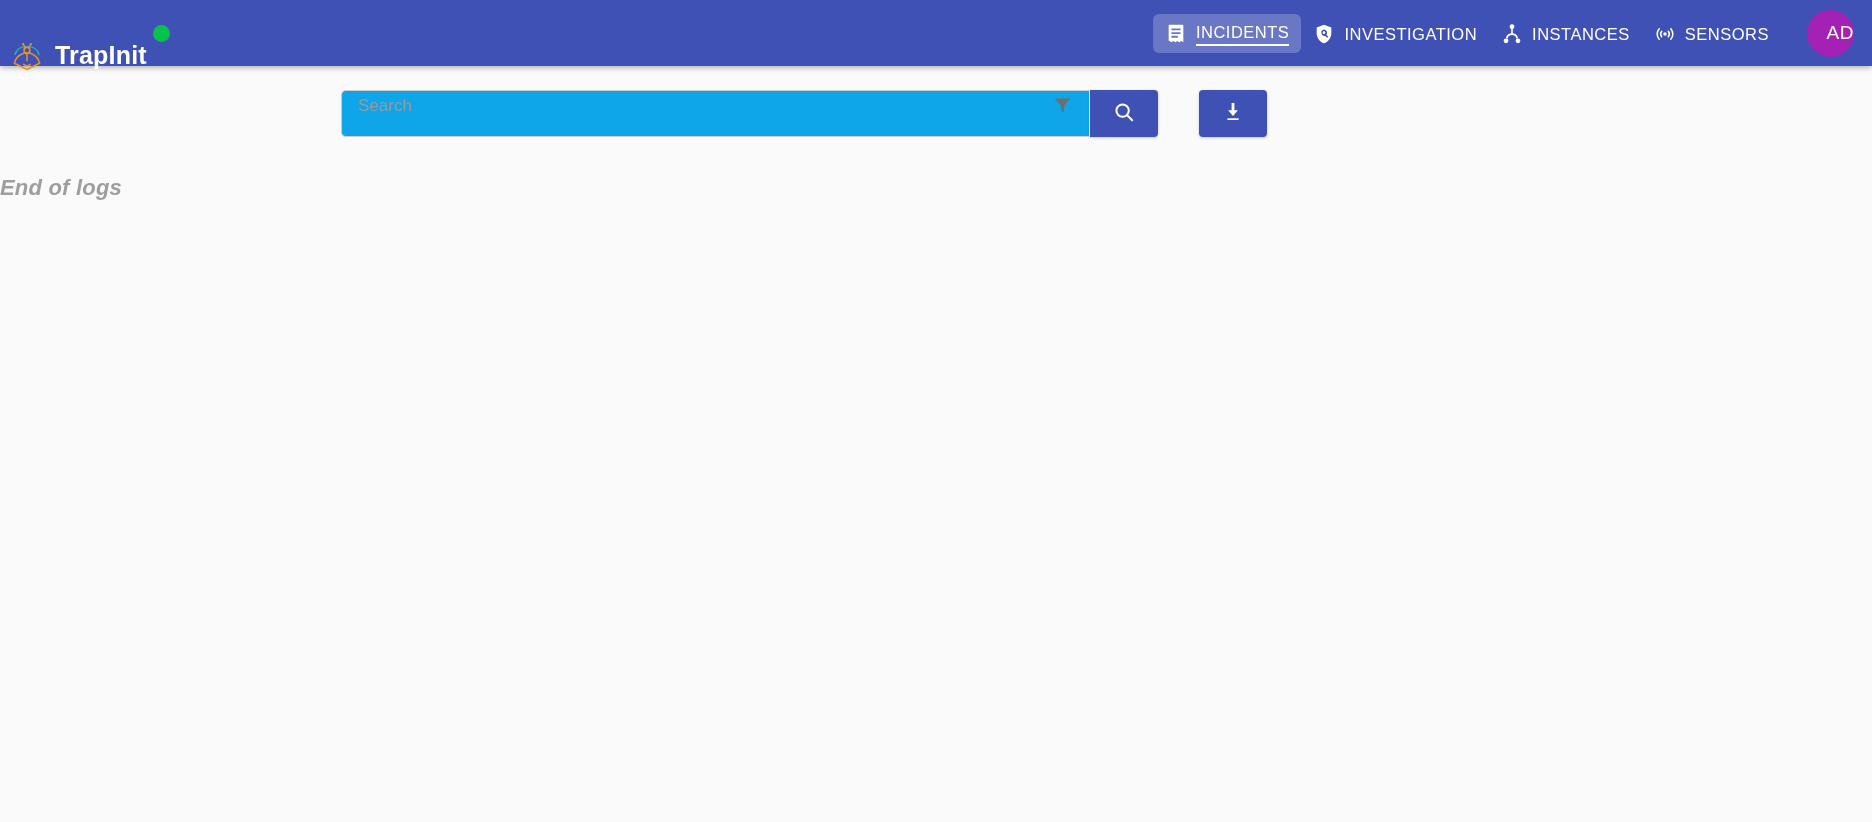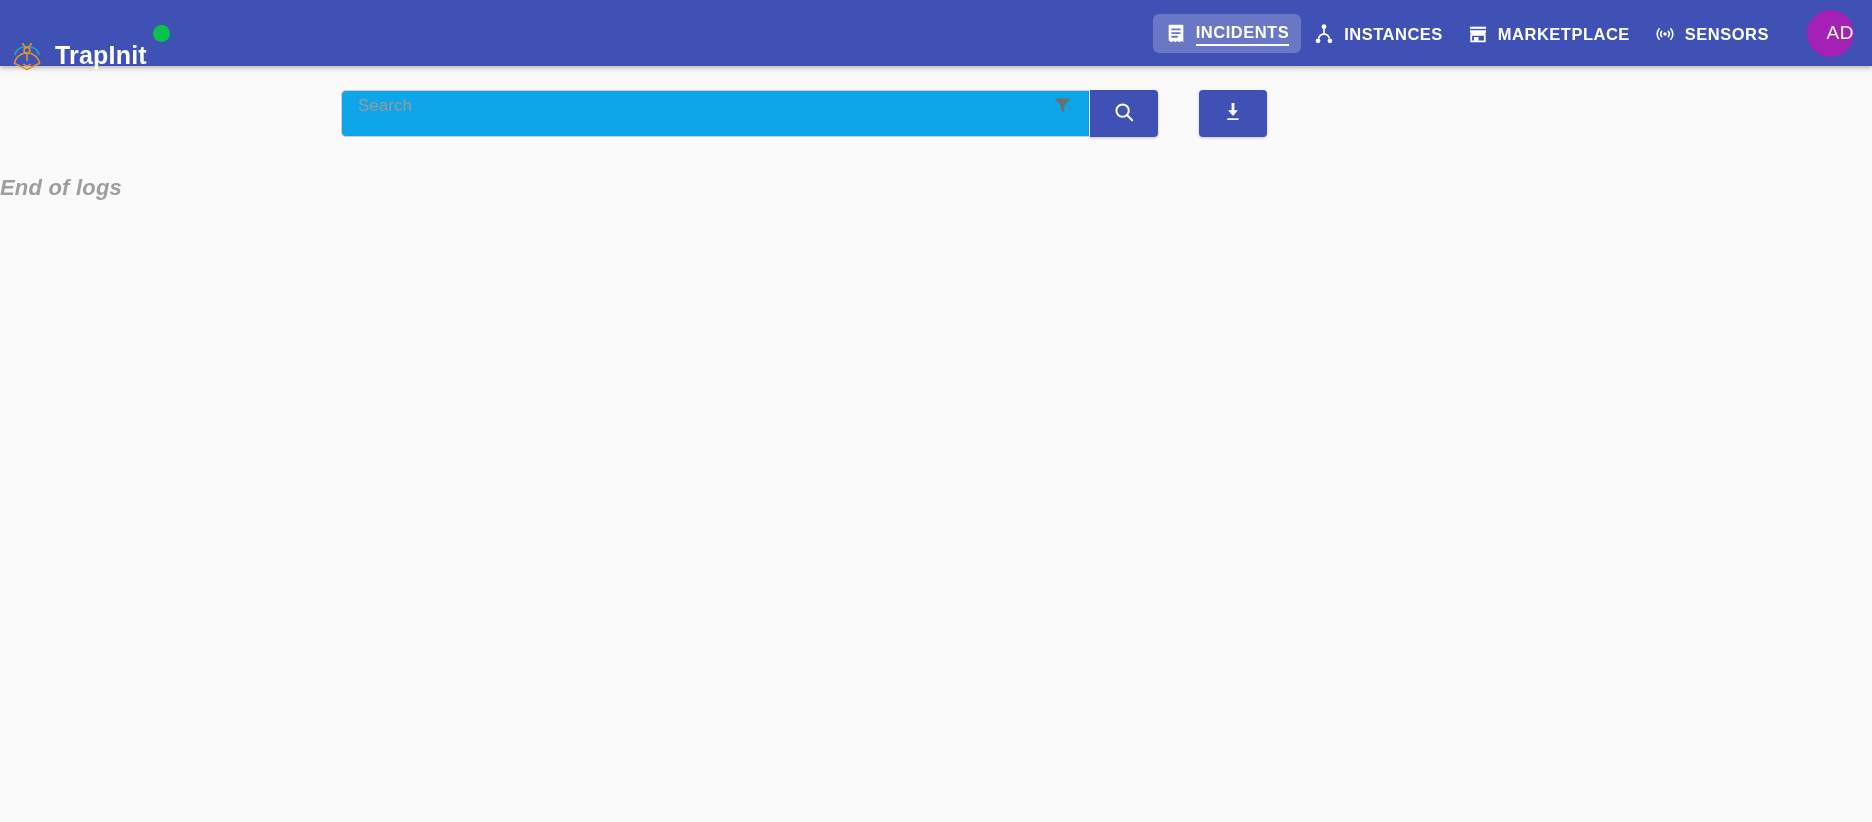--- a/index.html
+++ b/index.html
@@ -53,21 +53,21 @@
     align-items: center;
     gap: 0;
   }
   .nav-item {
     display: flex;
     align-items: center;
     gap: 9px;
     padding: 9px 12px 7px 12px;
     color: #ffffff;
     font-size: 16.5px;
-    font-weight: bold;
+    font-weight: normal;
     letter-spacing: .5px;
     text-decoration: none;
     border-radius: 6px;
     position: relative;
     cursor: pointer;
     white-space: nowrap;
   }
   .nav-item .nav-icon { display: flex; align-items: center; }
   .nav-item.active { background: rgba(255,255,255,.22); }
   .nav-item.active .nav-label {
@@ -188,45 +188,42 @@
 
     <a class="nav-item active">
       <span class="nav-icon">
         <svg width="22" height="22" viewBox="0 0 24 24" fill="#ffffff">
           <path d="M5 2h14a1 1 0 0 1 1 1v18l-2.2-1.5L15.6 21l-2.2-1.5L11.2 21 9 19.5 6.8 21 4 19.2V3a1 1 0 0 1 1-1zm2 4v2h10V6H7zm0 4v2h10v-2H7zm0 4v2h7v-2H7z"></path>
         </svg>
       </span>
       <span class="nav-label">INCIDENTS</span>
     </a>
 
+    <a class="nav-item">
+      <span class="nav-icon">
+        <svg width="22" height="22" viewBox="0 0 24 24" fill="#ffffff">
+          <path d="M12 1.8 4 5v6.2c0 5 3.4 9.6 8 11 4.6-1.4 8-6 8-11V5l-8-3.2zm0 5.4a3.4 3.4 0 0 1 2.6 5.6l2.1 2.1-1.3 1.3-2.1-2.1A3.4 3.4 0 1 1 12 7.2zm0 1.9a1.5 1.5 0 1 0 0 3 1.5 1.5 0 0 0 0-3z"></path>
+        </svg>
+      </span>
+      <span class="nav-label">INVESTIGATION</span>
+    </a>
 
     <a class="nav-item">
       <span class="nav-icon">
         <svg width="22" height="22" viewBox="0 0 24 24" fill="#ffffff">
           <circle cx="12" cy="4" r="2.6"></circle>
           <circle cx="5.5" cy="19.4" r="2.6"></circle>
           <circle cx="18.5" cy="19.4" r="2.6"></circle>
           <path d="M11.1 6.4h1.8v5.2h-1.8z"></path>
           <path d="M5.5 16.9c0-3.1 2.5-5.6 6.5-5.6s6.5 2.5 6.5 5.6h-1.9c0-2.2-1.9-3.7-4.6-3.7s-4.6 1.5-4.6 3.7z"></path>
         </svg>
       </span>
       <span class="nav-label">INSTANCES</span>
     </a>
 
-    <a class="nav-item">
-      <span class="nav-icon">
-        <svg width="22" height="22" viewBox="0 0 24 24" fill="#ffffff">
-          <path d="M3.2 4h17.6v2.4H3.2z"></path>
-          <path d="M3.2 7.8h17.6v2.1a2.2 2.2 0 0 1-2.2 2.2H5.4a2.2 2.2 0 0 1-2.2-2.2z"></path>
-          <path d="M4.6 12.9h14.8V20H4.6z" fill="none" stroke="#ffffff" stroke-width="1.9"></path>
-          <path d="M7.6 15.4h5v4.6h-5z"></path>
-        </svg>
-      </span>
-      <span class="nav-label">MARKETPLACE</span>
-    </a>
 
     <a class="nav-item">
       <span class="nav-icon">
         <svg width="22" height="22" viewBox="0 0 24 24" fill="none" stroke="#ffffff" stroke-width="1.7" stroke-linecap="round">
           <circle cx="12" cy="12" r="1.9" fill="#ffffff" stroke="none"></circle>
           <path d="M8.4 9.1a4.6 4.6 0 0 0 0 5.8"></path>
           <path d="M15.6 9.1a4.6 4.6 0 0 1 0 5.8"></path>
           <path d="M5.7 6.3a8.4 8.4 0 0 0 0 11.4"></path>
           <path d="M18.3 6.3a8.4 8.4 0 0 1 0 11.4"></path>
         </svg>

